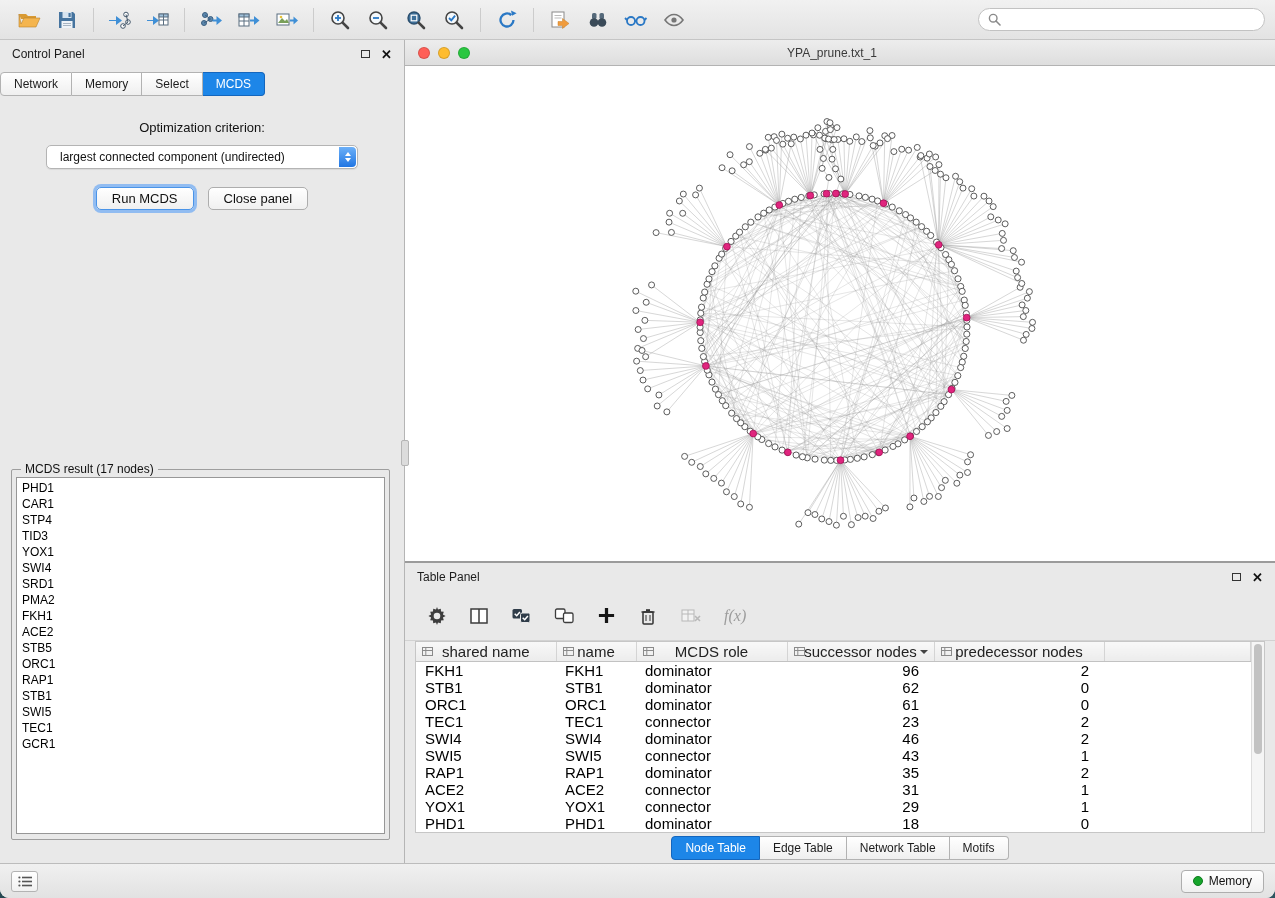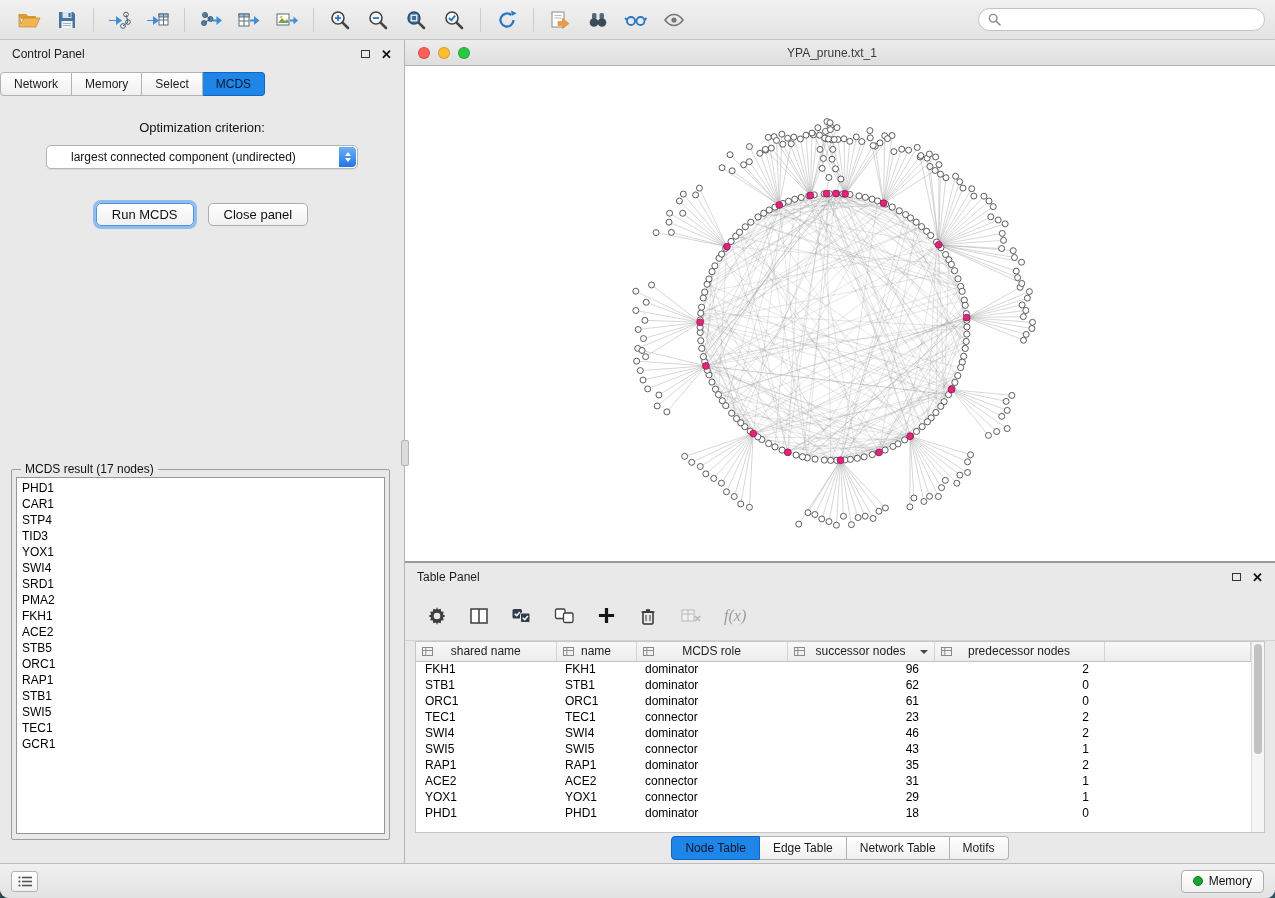--- a/index.html
+++ b/index.html
@@ -21,23 +21,23 @@
   .control-panel{flex:0 0 405px;width:405px;background:#e9e9e9;border-right:1px solid #b5b5b5;position:relative;display:flex;flex-direction:column}
   .panel-header{height:28px;flex:0 0 28px;display:flex;align-items:center;padding:0 12px;font-size:12px;color:#1c1c1c}
   .win-controls{margin-left:auto;display:flex;gap:11px;align-items:center}
   .float-box{width:9px;height:8px;border:1.2px solid #333}
   .close-x{font-size:13px;color:#111;font-weight:bold;line-height:1}
   .ctrl-tabs,.tp-tabs{display:flex;}
   .ctrl-tabs{margin-top:4px}
   .tab,.seg{font-size:12px;padding:4px 13px;background:linear-gradient(#ffffff,#efefef);border:1px solid #b2b2b2;border-left-width:0;color:#1c1c1c;cursor:default;white-space:nowrap}
   .tab:first-child,.seg:first-child{border-left-width:1px;border-radius:4px 0 0 4px}
   .tab:last-child,.seg:last-child{border-radius:0 4px 4px 0}
-  .tab.active,.seg.active{background:#1d86e8;border-color:#1466bd;color:#0f172a}
+  .tab.active,.seg.active{background:#1d86e8;border-color:#1466bd;color:#ffffff}
   .opt-label{text-align:center;font-size:13px;color:#111;margin-top:24px}
-  .dropdown{margin:10px auto 16px;width:312px;height:24px;background:#ffffff;border:1px solid #b4b4b4;border-radius:5px;display:flex;align-items:center;font-size:12px;color:#111;padding-left:24px;position:relative;box-shadow:0 1px 1px rgba(0,0,0,.07)}
+  .dropdown{margin:10px auto 0;width:312px;height:24px;background:#ffffff;border:1px solid #b4b4b4;border-radius:5px;display:flex;align-items:center;font-size:12px;color:#111;padding-left:13px;position:relative;box-shadow:0 1px 1px rgba(0,0,0,.07)}
   .dd-stepper{position:absolute;right:1px;top:1px;bottom:1px;width:17px;background:linear-gradient(#6cb0f8,#2176e3);border-radius:0 4px 4px 0;display:flex;flex-direction:column;align-items:center;justify-content:center;gap:2px}
   .dd-arrow{width:0;height:0;border-left:3.5px solid transparent;border-right:3.5px solid transparent}
   .dd-arrow.up{border-bottom:4px solid #fff}
   .dd-arrow.down{border-top:4px solid #fff}
   .btn-row{display:flex;justify-content:center;gap:14px;margin-top:18px}
   .mac-btn{font-size:13px;padding:3px 15px;background:linear-gradient(#ffffff,#f0f0f0);border:1px solid #adadad;border-radius:5px;color:#111;cursor:default}
   .mac-btn.focused{box-shadow:0 0 0 3px rgba(72,151,248,.55);border-color:#4a94e8}
   .result-box{position:absolute;left:11px;right:14px;top:422px;bottom:23px;border:1px solid #9e9e9e;border-radius:2px;display:flex;flex-direction:row;padding:1px 4px 5px;background:transparent}
   .result-box legend{font-size:12px;color:#111;padding:0 4px;margin-left:5px}
   .listbox{flex:1;background:#ffffff;border:1px solid #979797;overflow:hidden;font-size:12px;line-height:16px;padding:2px 0 0 5px;color:#000}
@@ -52,21 +52,21 @@
   .net-title{position:absolute;left:0;right:16px;text-align:center;font-size:12px;color:#3a3a3a}
   .net-canvas{flex:1;position:relative;background:#ffffff}
   #graph-svg{position:absolute;inset:0;width:100%;height:100%}
 
   
   .table-panel{flex:1;display:flex;flex-direction:column;background:#e9e9e9;min-height:0}
   .tp-toolbar{height:50px;flex:0 0 50px;display:flex;align-items:center;gap:22px;padding:0 22px;background:#e9e9e9;border-bottom:1px solid #d2d2d2}
   .tp-ico{display:flex;align-items:center;justify-content:center;cursor:default}
   .fx{font-size:16px;font-style:italic;color:#9c9c9c;font-family:"Liberation Serif",serif}
   .table-area{flex:1;margin:0 10px;background:#ffffff;border:1px solid #c6c6c6;position:relative;overflow:hidden}
-  table{border-collapse:collapse;width:calc(100% - 13px);table-layout:fixed;font-size:12px}
+  table{border-collapse:collapse;width:calc(100% - 13px);table-layout:fixed;font-size:15px}
   thead th{background:linear-gradient(#f8f8f8,#ececec);border-right:1px solid #d4d4d4;border-bottom:1px solid #c2c2c2;font-weight:normal;height:19px;padding:0;position:relative;color:#222;white-space:nowrap;overflow:hidden}
   .th-inner{display:flex;align-items:center;justify-content:center;gap:5px;height:100%;padding:0 14px}
   .hdr-grid-ico{position:absolute;left:6px;top:4px}
   .chev{position:absolute;right:6px;top:8px;width:0;height:0;border-left:4px solid transparent;border-right:4px solid transparent;border-top:4.5px solid #444}
   tbody td{height:16px;padding:0 15px 0 9px;white-space:nowrap;overflow:hidden;color:#000}
   tbody td.num{text-align:right}
   .vscroll{position:absolute;right:0;top:0;bottom:0;width:13px;background:#f5f5f5;border-left:1px solid #dddddd}
   .vthumb{position:absolute;left:2px;right:2px;top:2px;height:110px;background:#c2c2c2;border-radius:5px}
   .tp-tabbar{height:30px;flex:0 0 30px;display:flex;align-items:center;justify-content:center;background:#e9e9e9}
 

